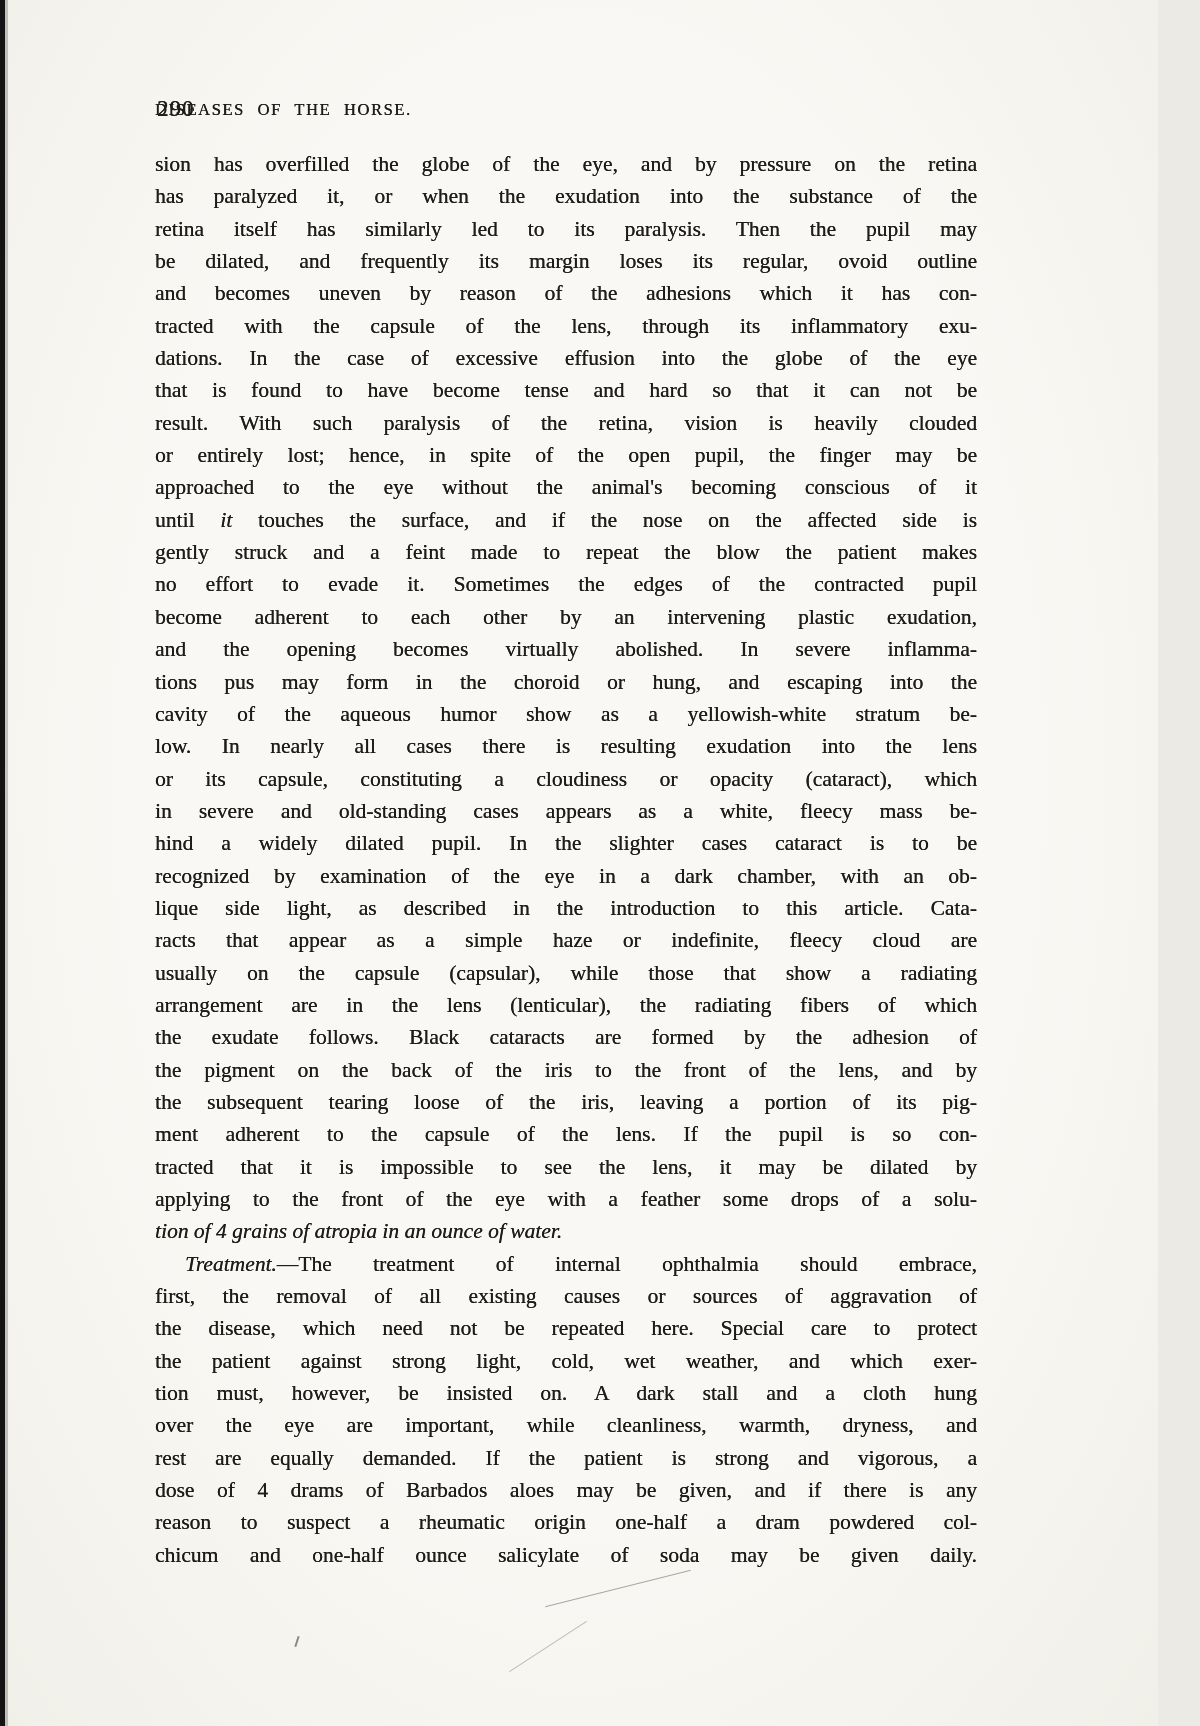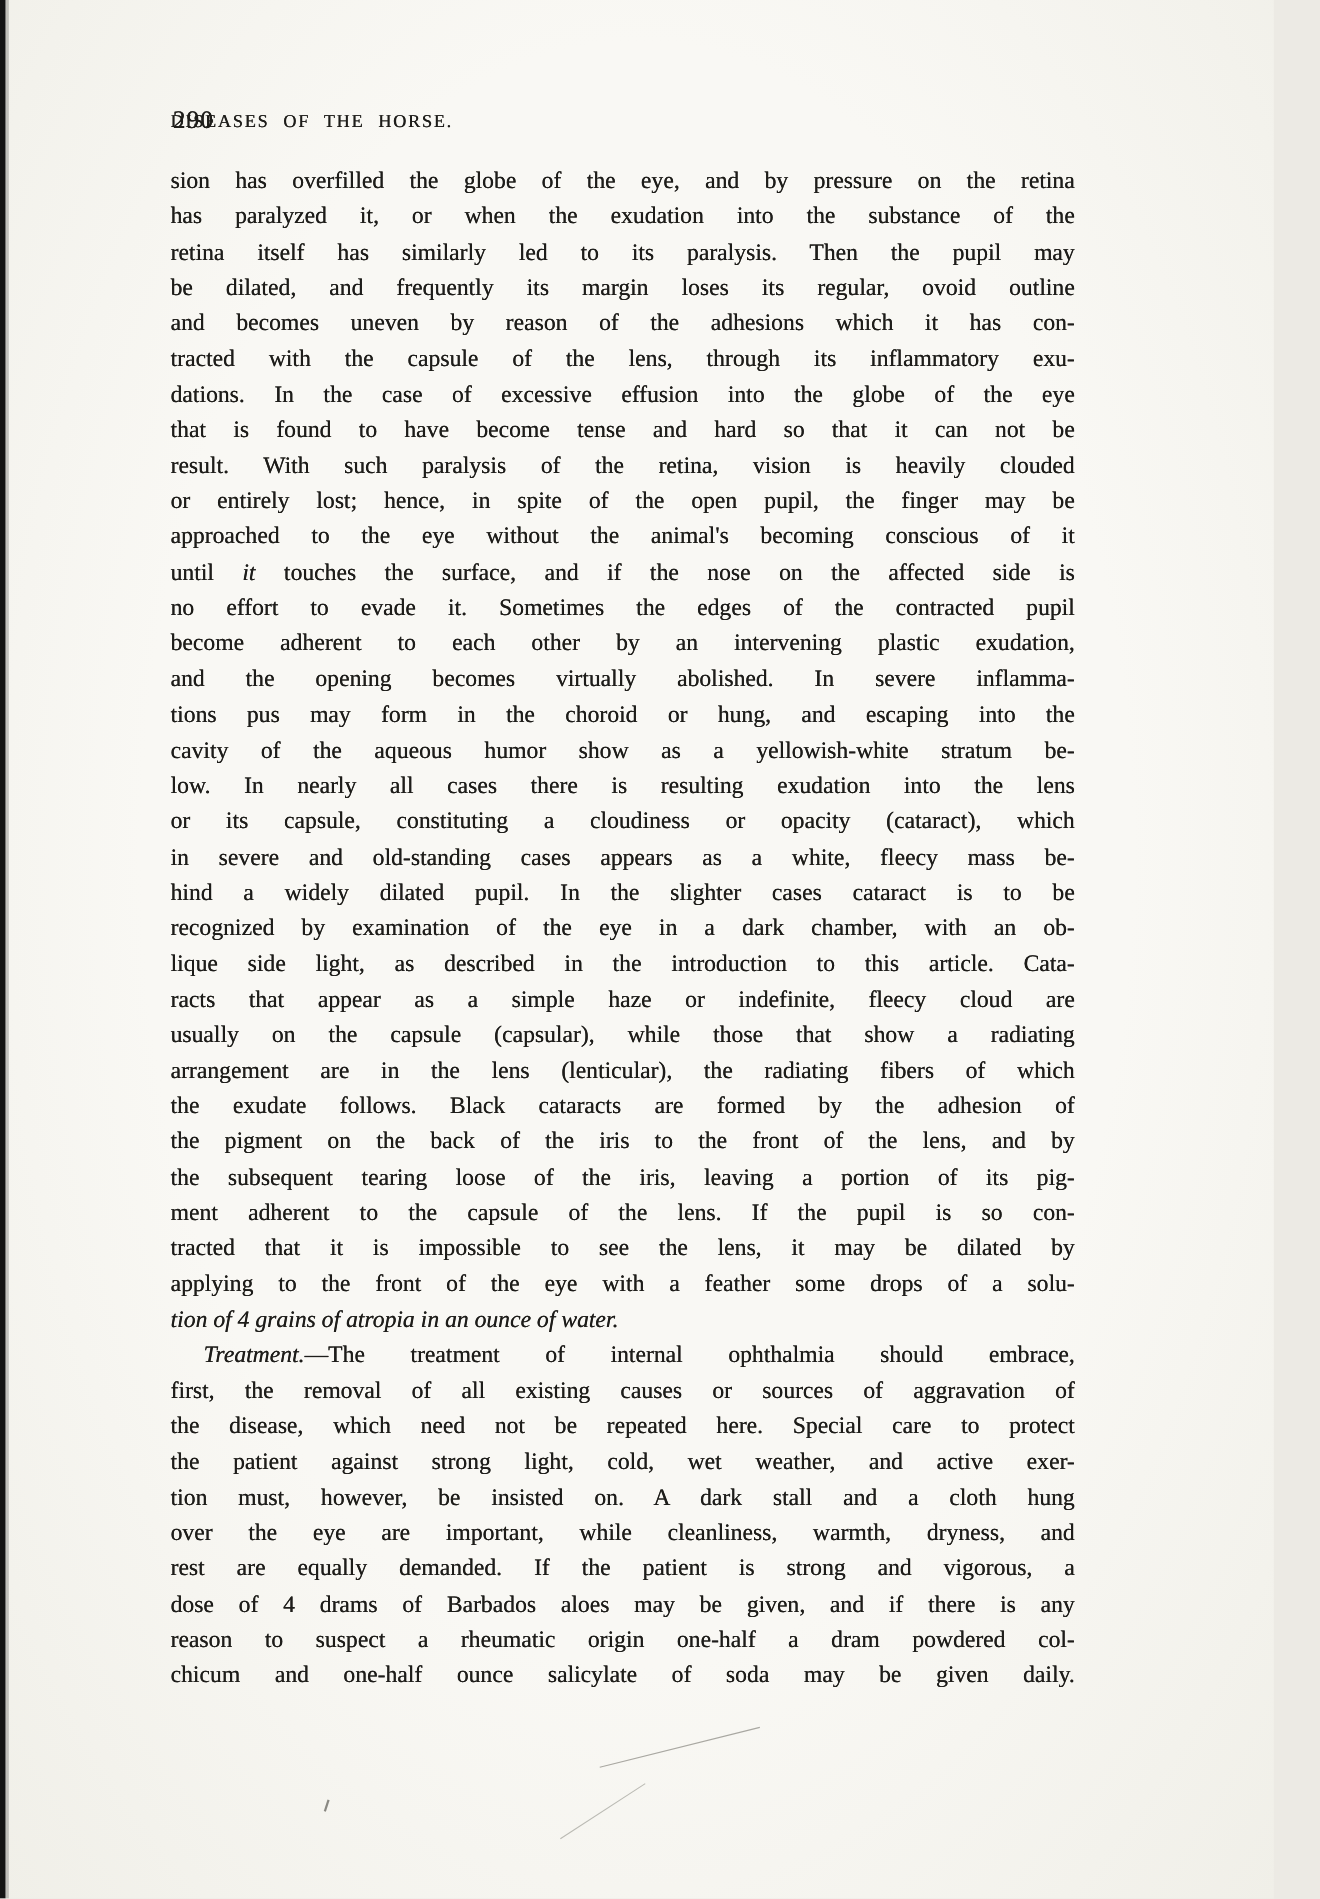--- a/index.html
+++ b/index.html
@@ -71,20 +71,21 @@
           <div class="line">retina itself has similarly led to its paralysis. Then the pupil may</div>
           <div class="line">be dilated, and frequently its margin loses its regular, ovoid outline</div>
           <div class="line">and becomes uneven by reason of the adhesions which it has con-</div>
           <div class="line">tracted with the capsule of the lens, through its inflammatory exu-</div>
           <div class="line">dations. In the case of excessive effusion into the globe of the eye</div>
           <div class="line">that is found to have become tense and hard so that it can not be</div>
           <div class="line">result. With such paralysis of the retina, vision is heavily clouded</div>
           <div class="line">or entirely lost; hence, in spite of the open pupil, the finger may be</div>
           <div class="line">approached to the eye without the animal's becoming conscious of it</div>
           <div class="line">until <i>it</i> touches the surface, and if the nose on the affected side is</div>
+          <div class="line">gently struck and a feint made to repeat the blow the patient makes</div>
           <div class="line">no effort to evade it. Sometimes the edges of the contracted pupil</div>
           <div class="line">become adherent to each other by an intervening plastic exudation,</div>
           <div class="line">and the opening becomes virtually abolished. In severe inflamma-</div>
           <div class="line">tions pus may form in the choroid or hung, and escaping into the</div>
           <div class="line">cavity of the aqueous humor show as a yellowish-white stratum be-</div>
           <div class="line">low. In nearly all cases there is resulting exudation into the lens</div>
           <div class="line">or its capsule, constituting a cloudiness or opacity (cataract), which</div>
           <div class="line">in severe and old-standing cases appears as a white, fleecy mass be-</div>
           <div class="line">hind a widely dilated pupil. In the slighter cases cataract is to be</div>
           <div class="line">recognized by examination of the eye in a dark chamber, with an ob-</div>
@@ -97,21 +98,21 @@
           <div class="line">the subsequent tearing loose of the iris, leaving a portion of its pig-</div>
           <div class="line">ment adherent to the capsule of the lens. If the pupil is so con-</div>
           <div class="line">tracted that it is impossible to see the lens, it may be dilated by</div>
           <div class="line">applying to the front of the eye with a feather some drops of a solu-</div>
           <div class="line last">tion of 4 grains of atropia in an ounce of water.</div>
         </div>
       <div class="para para-indent">
           <div class="line"><i>Treatment.</i>—The treatment of internal ophthalmia should embrace,</div>
           <div class="line">first, the removal of all existing causes or sources of aggravation of</div>
           <div class="line">the disease, which need not be repeated here. Special care to protect</div>
-          <div class="line">the patient against strong light, cold, wet weather, and active exer-</div>
+          <div class="line">the patient against strong light, cold, wet weather, and which exer-</div>
           <div class="line">tion must, however, be insisted on. A dark stall and a cloth hung</div>
           <div class="line">over the eye are important, while cleanliness, warmth, dryness, and</div>
           <div class="line">rest are equally demanded. If the patient is strong and vigorous, a</div>
           <div class="line">dose of 4 drams of Barbados aloes may be given, and if there is any</div>
           <div class="line">reason to suspect a rheumatic origin one-half a dram powdered col-</div>
           <div class="line">chicum and one-half ounce salicylate of soda may be given daily.</div>
         </div>
     </div>
   </div>
 </div>

